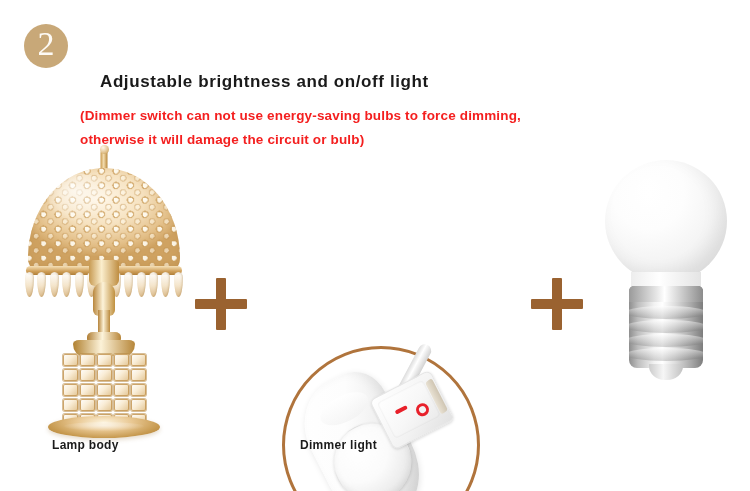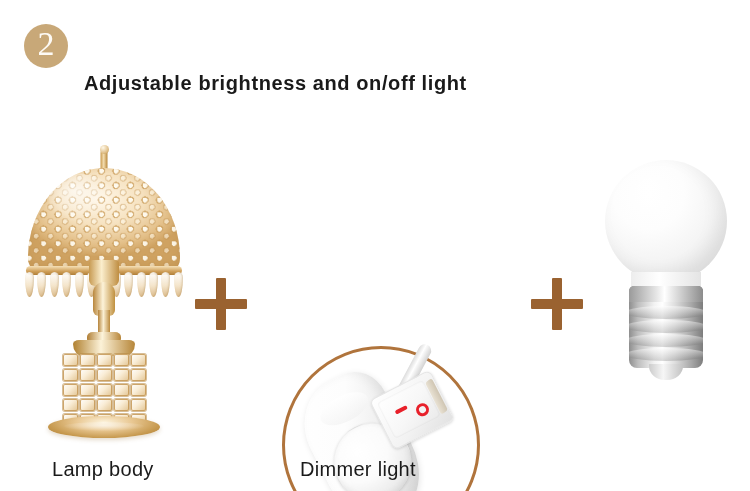--- a/index.html
+++ b/index.html
@@ -27,22 +27,22 @@
   }
   .title{
     margin-left:16px;
     color:#9a6d1f;
     font-size:27px;
     font-weight:bold;
     letter-spacing:.3px;
     white-space:nowrap;
   }
   .subtitle{
-    position:absolute;left:84px;top:72px;
-    color:#1a1a1a;font-size:20px;font-weight:bold;letter-spacing:.6px;
+    position:absolute;left:100px;top:72px;
+    color:#1a1a1a;font-size:17px;font-weight:bold;letter-spacing:.6px;
     white-space:nowrap;
   }
   .warn{
     position:absolute;left:80px;top:104px;
     color:#f41f1f;font-size:13.5px;font-weight:bold;
     line-height:24px;letter-spacing:.15px;
   }
   .warn div{white-space:nowrap;}
 
   
@@ -285,41 +285,44 @@
   }
   .tip{
     position:absolute;left:50%;transform:translateX(-50%);top:214px;
     width:34px;height:16px;border-radius:0 0 16px 16px/0 0 14px 14px;
     background:linear-gradient(90deg,#cccccc,#f6f6f6 42%,#c2c2c2);
   }
 
   
   .caption{
     position:absolute;top:438px;
-    color:#1a1a1a;font-size:20px;font-weight:normal;letter-spacing:.3px;
+    color:#1a1a1a;font-size:12px;font-weight:bold;letter-spacing:.3px;
     white-space:nowrap;
-    margin-top:20px;
   }
   .cap-lamp{left:52px;}
   .cap-dim{left:300px;}
   .cap-bulb{left:556px;}
 </style>
 </head>
 <body>
 
 <div class="stage">
 
   <div class="header">
     <div class="badge">
       <span>2</span>
     </div>
   </div>
 
   <div class="subtitle">Adjustable brightness and on/off light</div>
 
+  <div class="warn">
+    <div>(Dimmer switch can not use energy-saving bulbs to force dimming,</div>
+    <div>otherwise it will damage the circuit or bulb)</div>
+  </div>
 
   <div class="row">
 
     <div class="cell lamp-cell">
       <div class="lamp">
         <div class="finial"></div>
         <div class="shade">
           <div class="beads"></div>
           <div class="beads2"></div>
           <div class="gloss"></div>

